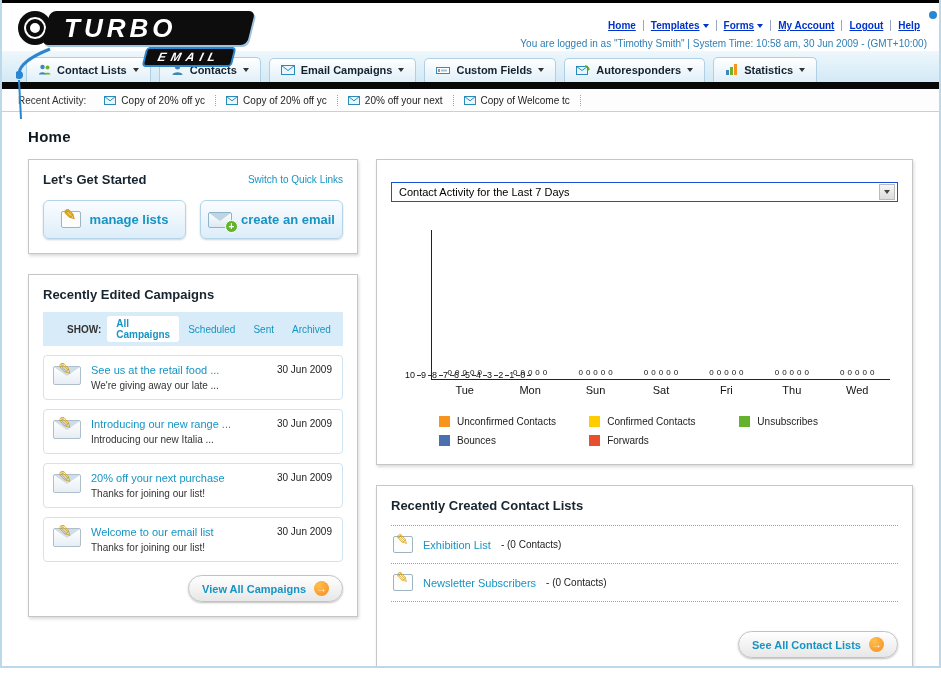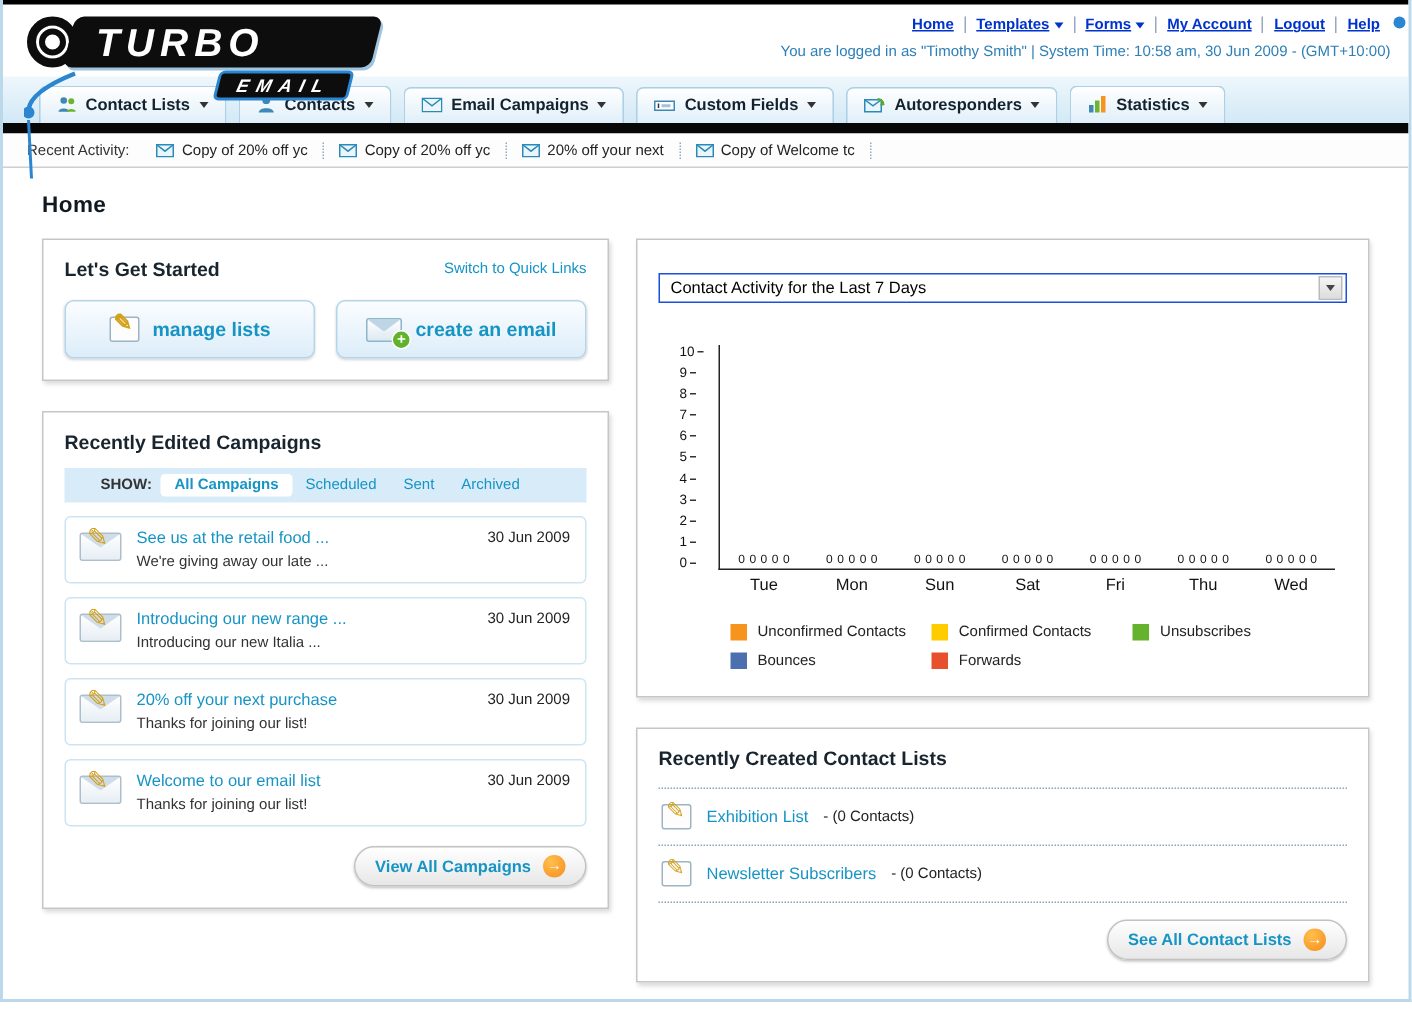--- a/index.html
+++ b/index.html
@@ -1,21 +1,21 @@
 <!DOCTYPE html>
 <html><head>
 <meta charset="utf-8">
 <style>
   * { margin:0; padding:0; box-sizing:border-box; }
   body { width:941px; height:683px; font-family:"Liberation Sans",sans-serif; background:#fff; position:relative; overflow:hidden; }
   .page { width:941px; height:668px; border-left:2px solid #bcd9ec; border-right:2px solid #bcd9ec; border-bottom:2px solid #bcd9ec; background:#fff; position:relative; overflow:hidden; }
   .top-line { height:3px; background:#000; }
 
   
-  .header { display:flex; justify-content:space-between; padding:6px 12px 2px 14px; height:48px; position:relative; }
+  .header { display:flex; justify-content:space-between; padding:6px 12px 2px 14px; height:48px; position:relative;flex-direction:column; }
   .logo { position:relative; width:280px; height:56px; }
   .logo-swirl { position:absolute; left:2px; top:2px; width:34px; height:34px; border-radius:50%; border:6px solid #0d0d0d; box-shadow: inset 0 0 0 2px #fff, inset 0 0 0 6px #0d0d0d; background:#fff; }
   .logo-slab { position:absolute; left:30px; top:2px; width:205px; height:34px; background:#0d0d0d; transform:skewX(-14deg); border-radius:6px; box-shadow:2px 2px 0 #9fc4de; }
   .logo-word1 { position:absolute; left:48px; top:4px; font-size:26px; font-weight:bold; font-style:italic; color:#fff; letter-spacing:4px; }
   .logo-email { position:absolute; left:128px; top:38px; background:#0d0d0d; color:#fff; font-style:italic; font-weight:bold; font-size:12px; letter-spacing:5px; padding:1px 12px; border:2px solid #2a86d1; border-radius:4px; transform:skewX(-14deg); }
   .swoosh { position:absolute; left:0; top:38px; pointer-events:none; }
   .edge-dot { position:absolute; right:2px; top:8px; width:8px; height:8px; background:#2a86d1; border-radius:50%; }
 
   .header-right { text-align:right; font-size:10px; padding-top:2px; }
   .top-links { display:flex; justify-content:flex-end; align-items:center; }
@@ -34,21 +34,21 @@
 
   
   .activity-bar { height:23px; display:flex; align-items:center; padding:0 16px; font-size:10px; color:#222; border-bottom:1px solid #cfcfcf; background:#fdfdfd; }
   .activity-label { margin-right:8px; color:#333; }
   .activity-item { display:flex; align-items:center; gap:5px; padding:0 10px; border-right:1px dotted #8fa9bd; cursor:pointer; color:#222; }
 
   
   .content { padding:12px 26px 0; }
   .page-title { font-size:15px; font-weight:bold; color:#101820; margin:4px 0 14px; letter-spacing:.3px; }
   .cols { display:flex; gap:18px; align-items:flex-start; }
-  .col-left { width:378px; flex:none; }
+  .col-left { width:330px; flex:none; }
   .col-right { flex:1; }
   .panel { background:#fff; border:1px solid #c6c6c6; box-shadow:1px 2px 3px rgba(0,0,0,.15); margin-bottom:20px; padding:12px 14px 14px; }
   .panel-title { font-size:13px; font-weight:bold; color:#18242e; }
   .link { color:#1694c4; font-size:10px; text-decoration:none; cursor:pointer; }
 
   
   .gs-head { display:flex; justify-content:space-between; align-items:center; margin-bottom:13px; }
   .gs-buttons { display:flex; gap:14px; }
   .gs-btn { flex:1; display:flex; align-items:center; justify-content:center; gap:9px; padding:10px 6px; background:linear-gradient(#fbfdff,#dcedf9); border:1px solid #b4d4e9; border-radius:6px; box-shadow:0 1px 2px rgba(0,0,0,.18); color:#1694c4; font-weight:bold; font-size:13px; cursor:pointer; }
 
@@ -74,37 +74,37 @@
   .view-all-row { display:flex; justify-content:flex-end; margin-top:13px; }
   .pill-btn { display:flex; align-items:center; gap:8px; padding:5px 13px; background:linear-gradient(#ffffff,#e7e7e7); border:1px solid #c2c2c2; border-radius:14px; box-shadow:0 1px 2px rgba(0,0,0,.25); color:#1694c4; font-weight:bold; font-size:11px; cursor:pointer; }
   .arrow-circle { width:15px; height:15px; border-radius:50%; background:radial-gradient(circle at 35% 30%, #ffc04d, #f68b1f); color:#fff; font-size:10px; line-height:15px; text-align:center; font-weight:bold; flex:none; }
 
   
   .select-box { display:flex; align-items:center; justify-content:space-between; border:1px solid #1d4ed8; height:20px; padding:0 2px 0 7px; font-size:11px; color:#000; background:#fff; margin-top:10px; cursor:pointer; }
   .select-arrow { width:16px; height:16px; display:flex; align-items:center; justify-content:center; background:linear-gradient(#f6f6f6,#dcdcdc); border:1px solid #bbb; }
   .select-arrow .caret { border-top-color:#444; }
   .chart-wrap { margin-top:28px; padding:0 8px 0 14px; }
   .chart-row { display:flex; }
-  .y-axis { width:26px; display:flex; flex-direction:column; justify-content:space-between; align-items:flex-start; height:150px; font-size:9px; color:#111; }
+  .y-axis { width:26px; display:flex; flex-direction:row; justify-content:space-between; align-items:flex-end; height:150px; font-size:9px; color:#111; }
   .ytick { display:flex; align-items:center; gap:2px; height:9px; line-height:9px; }
   .ymark { width:4px; height:1px; background:#333; display:inline-block; }
   .plot { flex:1; height:150px; border-left:1px solid #222; border-bottom:1px solid #222; display:flex; }
   .cgroup { flex:1; display:flex; align-items:flex-end; justify-content:center; gap:3px; font-size:8px; color:#111; padding-bottom:2px; }
   .x-labels { display:flex; margin-left:27px; }
   .clabel { flex:1; text-align:center; font-size:11px; color:#111; padding-top:4px; }
   .legend { margin:20px 0 4px 34px; display:flex; flex-wrap:wrap; row-gap:8px; }
   .legend-item { width:33.3%; display:flex; align-items:center; gap:7px; font-size:10px; color:#222; }
   .swatch { width:11px; height:11px; display:inline-block; flex:none; }
 
   
   .cl-list { margin-top:12px; border-top:1px dotted #8fa4b3; }
   .cl-item { display:flex; align-items:center; gap:10px; padding:10px 2px; border-bottom:1px dotted #8fa4b3; font-size:11px; }
   .cl-name { color:#1694c4; cursor:pointer; }
   .cl-detail { color:#222; font-size:10px; }
-  .see-all-row { display:flex; justify-content:flex-end; margin-top:11px; }
+  .see-all-row { display:flex; justify-content:flex-end; margin-top:29px; }
 </style>
 </head>
 <body>
 
 <div class="page">
   <div class="top-line"></div>
 
   <div class="header">
     <div class="logo">
       <div class="logo-swirl"></div>

